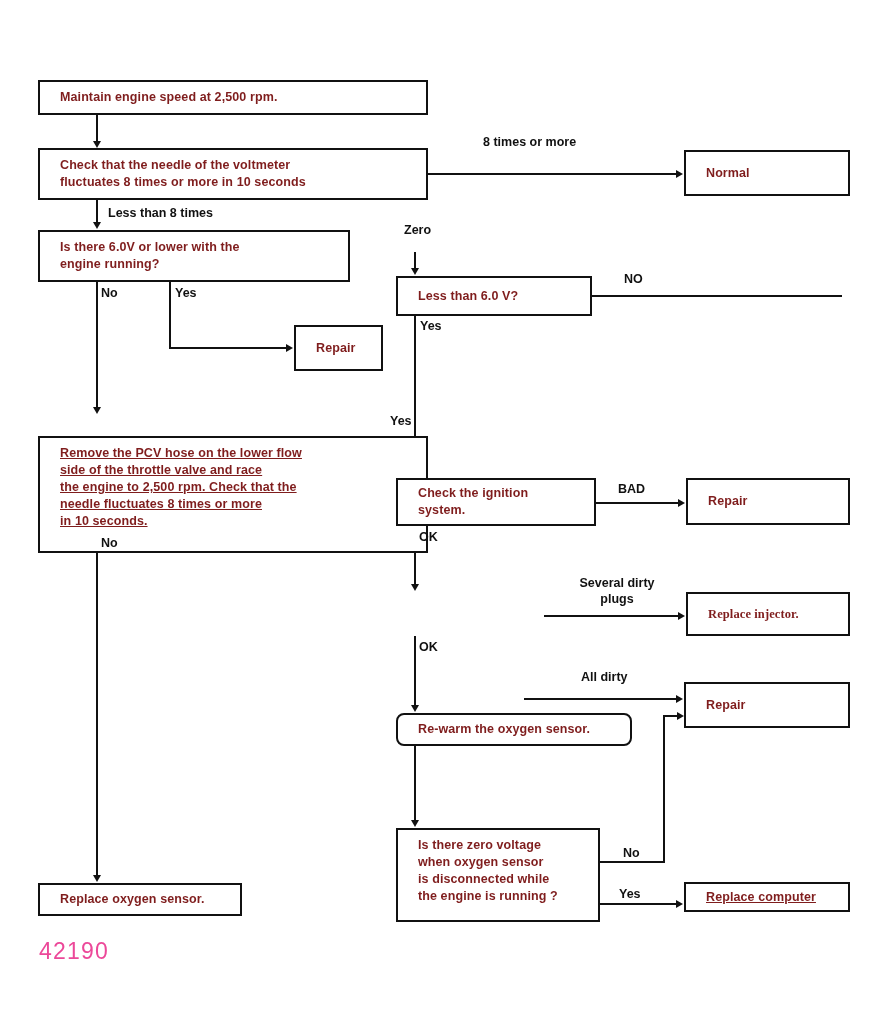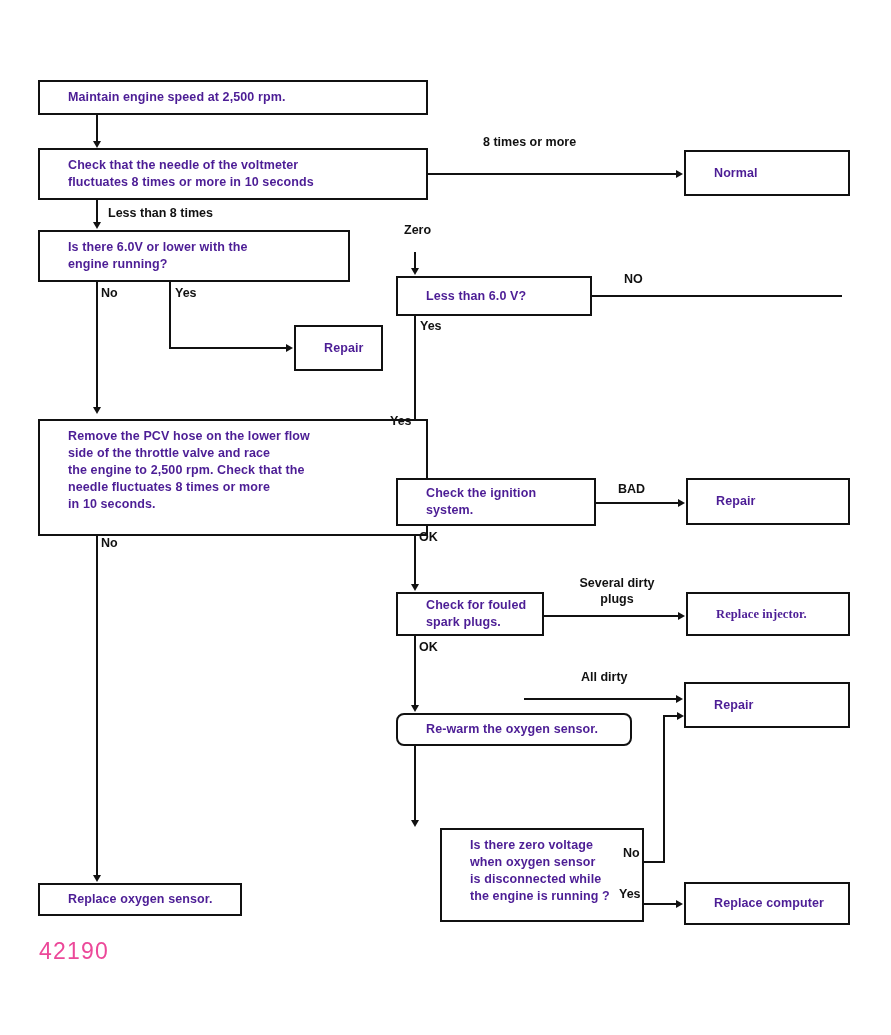--- a/index.html
+++ b/index.html
@@ -13,28 +13,28 @@
     height: 1035px;
     background: #ffffff;
     overflow: hidden;
     font-family: "Liberation Sans", sans-serif;
   }
   .node {
     position: absolute;
     box-sizing: border-box;
     border: 2px solid #111111;
     background: #ffffff;
-    color: #4c1d95;
+    color: #7f1d1d;
     font-weight: bold;
     font-size: 12.5px;
     line-height: 17px;
     letter-spacing: 0.1px;
     display: flex;
     align-items: center;
-    padding-left: 28px;
+    padding-left: 20px;
     padding-right: 6px;
     white-space: pre-line;
     z-index: 3;
   }
   .node.topalign {
     align-items: flex-start;
     padding-top: 7px;
   }
   .edgelabel {
     position: absolute;
@@ -92,46 +92,44 @@
 
   <div class="node" style="left:684px; top:150px; width:166px; height:46px;">Normal</div>
 
   <div class="node" style="left:38px; top:230px; width:312px; height:52px;">Is there 6.0V or lower with the
 engine running?</div>
 
   <div class="node" style="left:294px; top:325px; width:89px; height:46px;">Repair</div>
 
   <div class="node" style="left:396px; top:276px; width:196px; height:40px;">Less than 6.0 V?</div>
 
-  <div class="node topalign" style="left:38px; top:419px; width:390px; height:117px;">Remove the PCV hose on the lower flow
+  <div class="node topalign" style="left:38px; top:436px; width:390px; height:117px;text-decoration:underline;">Remove the PCV hose on the lower flow
 side of the throttle valve and race
 the engine to 2,500 rpm. Check that the
 needle fluctuates 8 times or more
 in 10 seconds.</div>
 
   <div class="node" style="left:396px; top:478px; width:200px; height:48px;">Check the ignition
 system.</div>
 
   <div class="node" style="left:686px; top:478px; width:164px; height:47px;">Repair</div>
 
-  <div class="node" style="left:396px; top:592px; width:148px; height:44px;">Check for fouled
-spark plugs.</div>
 
   <div class="node" style="left:686px; top:592px; width:164px; height:44px;font-family:Liberation Serif, serif;">Replace injector.</div>
 
   <div class="node" style="left:396px; top:713px; width:236px; height:33px;border-radius:8px;">Re-warm the oxygen sensor.</div>
 
   <div class="node" style="left:684px; top:682px; width:166px; height:46px;">Repair</div>
 
-  <div class="node topalign" style="left:396px; top:828px; width:204px; height:94px;margin-left:44px;">Is there zero voltage
+  <div class="node topalign" style="left:396px; top:828px; width:204px; height:94px;">Is there zero voltage
 when oxygen sensor
 is disconnected while
 the engine is running ?</div>
 
-  <div class="node" style="left:684px; top:882px; width:166px; height:43px;">Replace computer</div>
+  <div class="node" style="left:684px; top:882px; width:166px; height:30px;text-decoration:underline;">Replace computer</div>
 
   <div class="node" style="left:38px; top:883px; width:204px; height:33px;text-align:right;">Replace oxygen sensor.</div>
 
   <div class="ln vln" style="left:96px; top:115px; height:26px;"></div>
   <div class="arrow-d" style="left:93px; top:141px;"></div>
 
   <div class="ln hln" style="left:428px; top:173px; width:248px;"></div>
   <div class="arrow-r" style="left:676px; top:170px;"></div>
 
   <div class="ln vln" style="left:96px; top:200px; height:22px;"></div>

